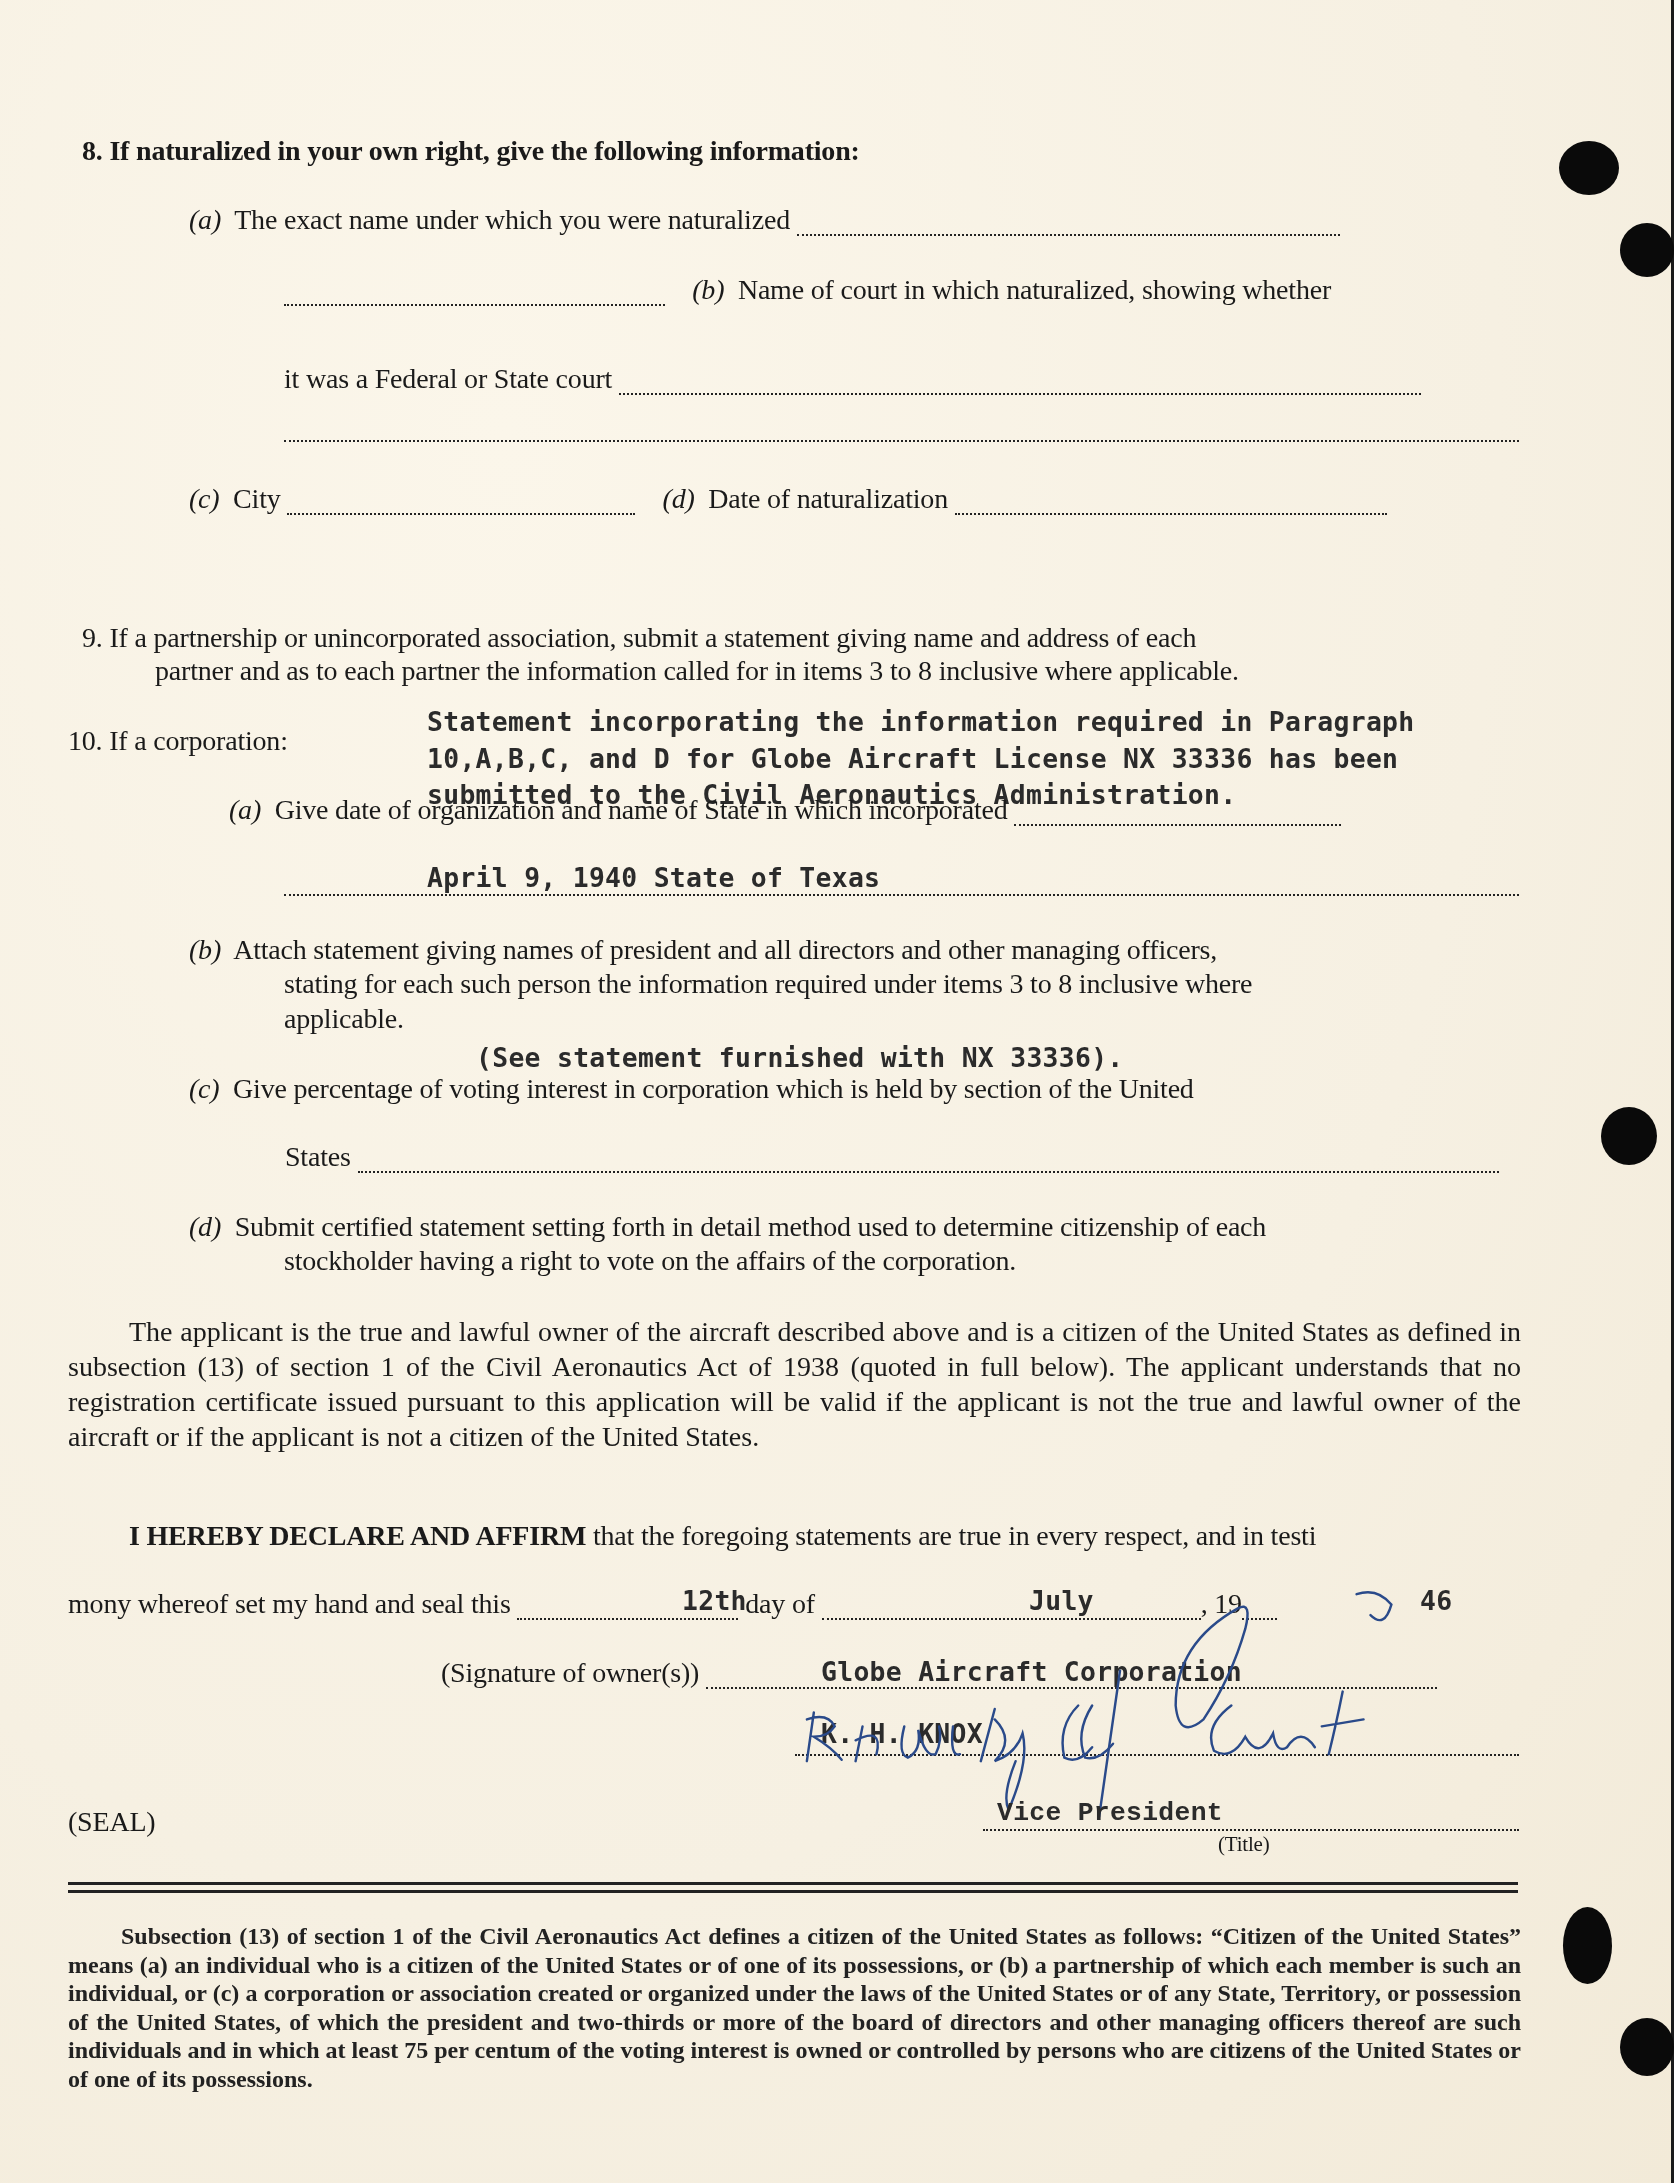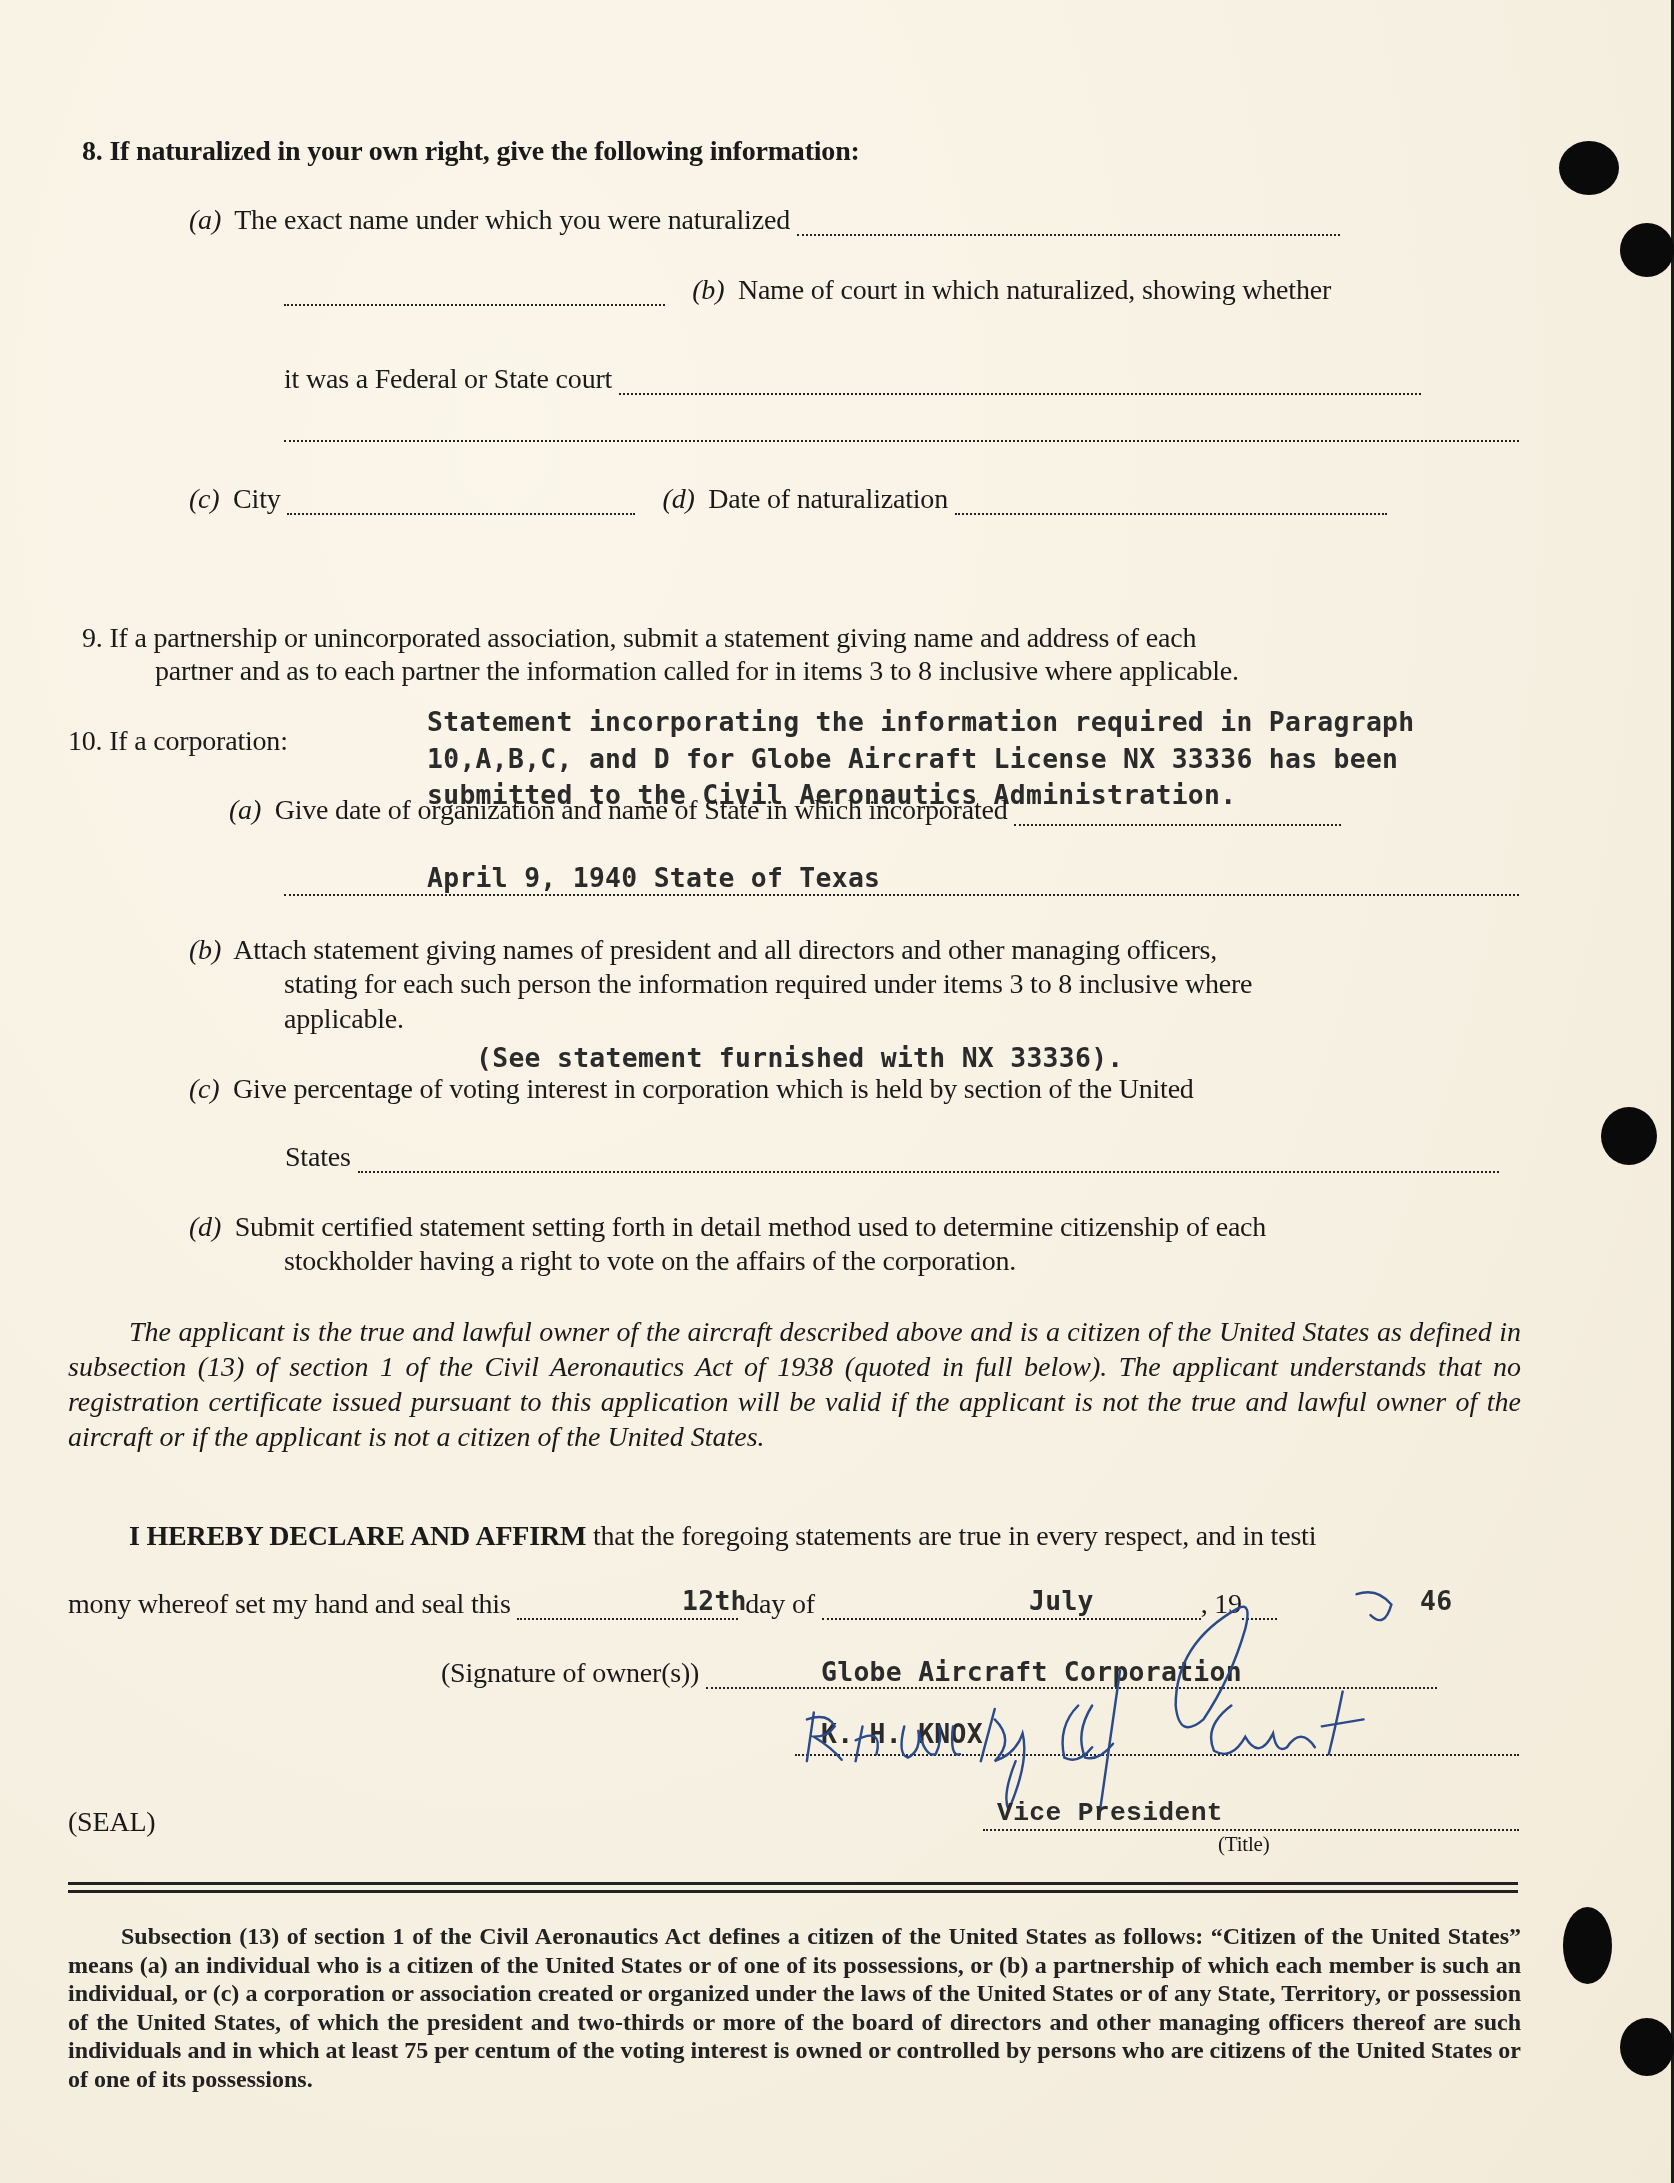--- a/index.html
+++ b/index.html
@@ -15,21 +15,21 @@
   .ln { position:absolute; font-size:28px; line-height:33px; white-space:nowrap; letter-spacing:-0.2px; }
   .ln i { font-style:italic; }
   .dots { display:inline-block; border-bottom:2.1px dotted #222; height:24px; vertical-align:bottom; }
   .typed { position:absolute; font-family:"DejaVu Sans Mono","Liberation Mono", monospace; font-weight:bold;
     font-size:26.4px; line-height:35px; color:#2b2b2b; white-space:nowrap; letter-spacing:0.3px; }
   .hole { position:absolute; border-radius:50%; background:#0a0a0a; }
   .rule { position:absolute; left:68px; width:1450px; height:2.8px; background:#222; }
   .small { font-size:21px; }
   .sig { position:absolute; }
   .fine { position:absolute; left:68px; width:1453px; font-size:24px; line-height:28.5px; text-align:justify; font-weight:bold; color:#222; }
-  .para { position:absolute; left:68px; width:1453px; font-size:28px; line-height:35px; text-align:justify;font-style:italic; }
+  .para { position:absolute; left:68px; width:1453px; font-size:28px; line-height:35px; text-align:justify; }
 </style>
 </head>
 <body>
 
 <div class="page">
   <div class="edge"></div>
 
   <div class="hole" style="left:1559px;top:141px;width:60px;height:54px;"></div>
   <div class="hole" style="left:1620px;top:223px;width:54px;height:54px;"></div>
   <div class="hole" style="left:1601px;top:1107px;width:56px;height:58px;"></div>

